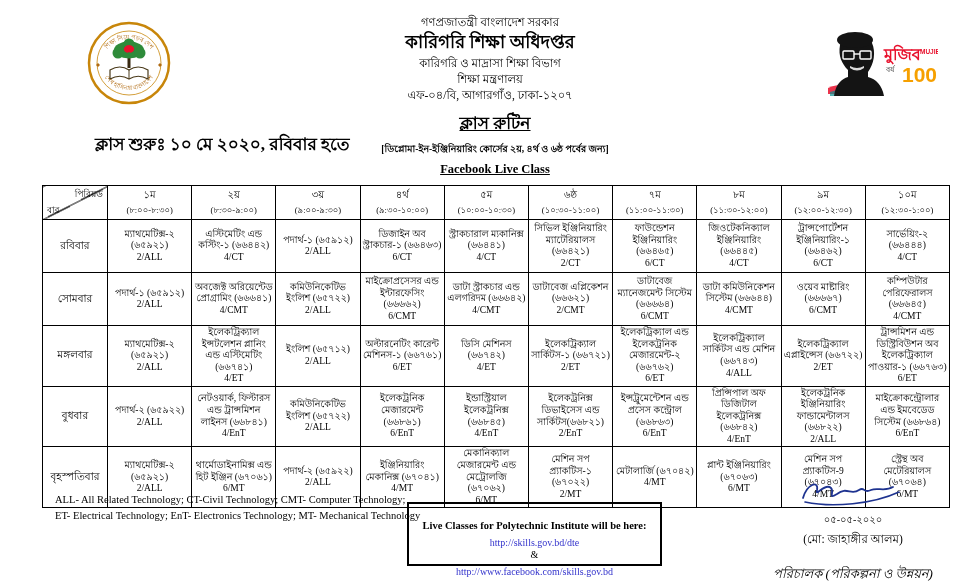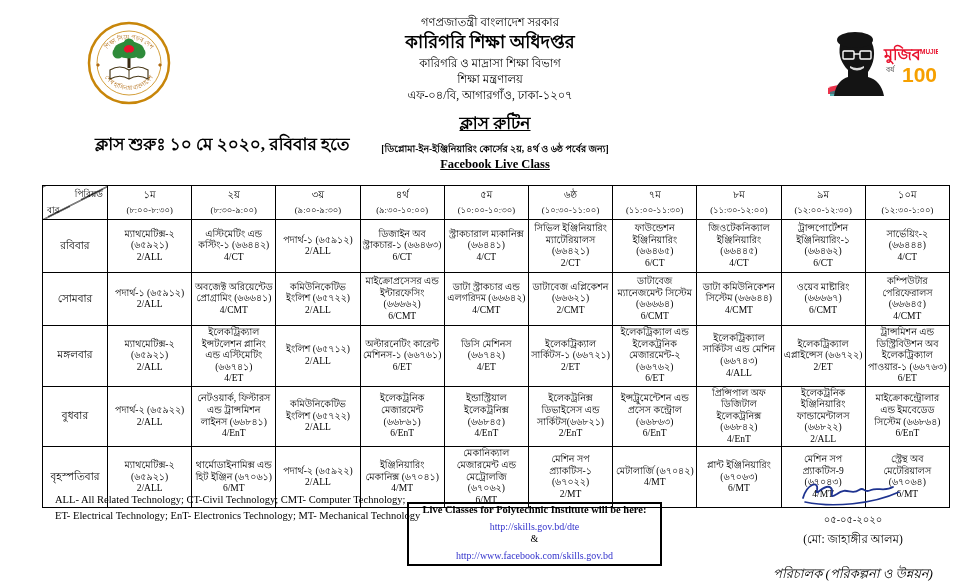--- a/index.html
+++ b/index.html
@@ -12,38 +12,38 @@
   .header-block{position:absolute;top:14px;left:0;width:100%;text-align:center;line-height:1.4;transform:translateX(10px);}
   .h-govt,.h-div,.h-min,.h-addr{font-size:11.5px;}
   .h-dir{font-size:18px;font-weight:bold;}
   .logo-left{position:absolute;left:86px;top:20px;width:86px;height:86px;}
   .logo-right{position:absolute;left:822px;top:28px;width:116px;height:78px;}
   
   .start-note{position:absolute;left:95px;top:131px;font-size:17px;font-weight:bold;}
   .title-center{position:absolute;left:330px;top:110px;width:330px;text-align:center;}
   .main-title{font-size:17px;font-weight:bold;text-decoration:underline;}
   .sub-title{font-size:9.5px;font-weight:bold;margin-top:4px;}
-  .fb-title{font-size:12.5px;font-weight:bold;text-decoration:underline;}
+  .fb-title{font-size:12.5px;font-weight:bold;text-decoration:underline;margin-top:5px;}
   
   table.routine{position:absolute;left:42px;top:185px;width:908px;border-collapse:collapse;table-layout:fixed;}
   .routine th,.routine td{border:1px solid #000;text-align:center;vertical-align:middle;padding:1px 2px;font-weight:normal;word-wrap:break-word;}
   .routine thead tr{height:27px;}
   .routine tbody tr{height:53px;}
   .corner{position:relative;width:60px;
     background:linear-gradient(to bottom right,transparent calc(50% - 0.6px),#000 calc(50% - 0.6px),#000 calc(50% + 0.6px),transparent calc(50% + 0.6px));}
   .corner .c-top{position:absolute;top:1px;right:4px;font-size:9px;}
   .corner .c-bottom{position:absolute;bottom:1px;left:4px;font-size:9px;margin-top:48px;}
   .pname{font-size:10px;}
   .ptime{font-size:8.5px;}
   .day-cell{font-size:10.5px;}
   .subj{font-size:9.5px;line-height:1.22;}
   .sect{font-size:9.5px;line-height:1.2;}
   
   .legend{position:absolute;left:55px;top:492px;font-size:10.5px;line-height:1.5;}
-  .live-box{position:absolute;left:407px;top:502px;width:255px;height:64px;border:2px solid #000;text-align:center;padding-top:0;box-sizing:border-box;}
+  .live-box{position:absolute;left:407px;top:502px;width:255px;height:64px;border:2px solid #000;text-align:center;padding-top:16px;box-sizing:border-box;}
   .live-title{font-size:10.5px;font-weight:bold;}
   .live-link{display:block;font-size:10px;color:#3333cc;margin-top:6px;cursor:pointer;}
   .amp{font-size:10px;margin-top:1px;}
   .sig-block{position:absolute;left:768px;top:478px;width:170px;text-align:center;}
   .sig-date{font-size:10px;}
   .sig-name{font-size:11.5px;margin-top:2px;}
   .sig-desig{font-size:13px;margin-top:14px;font-style:italic;}
 </style>
 </head>
 <body>

